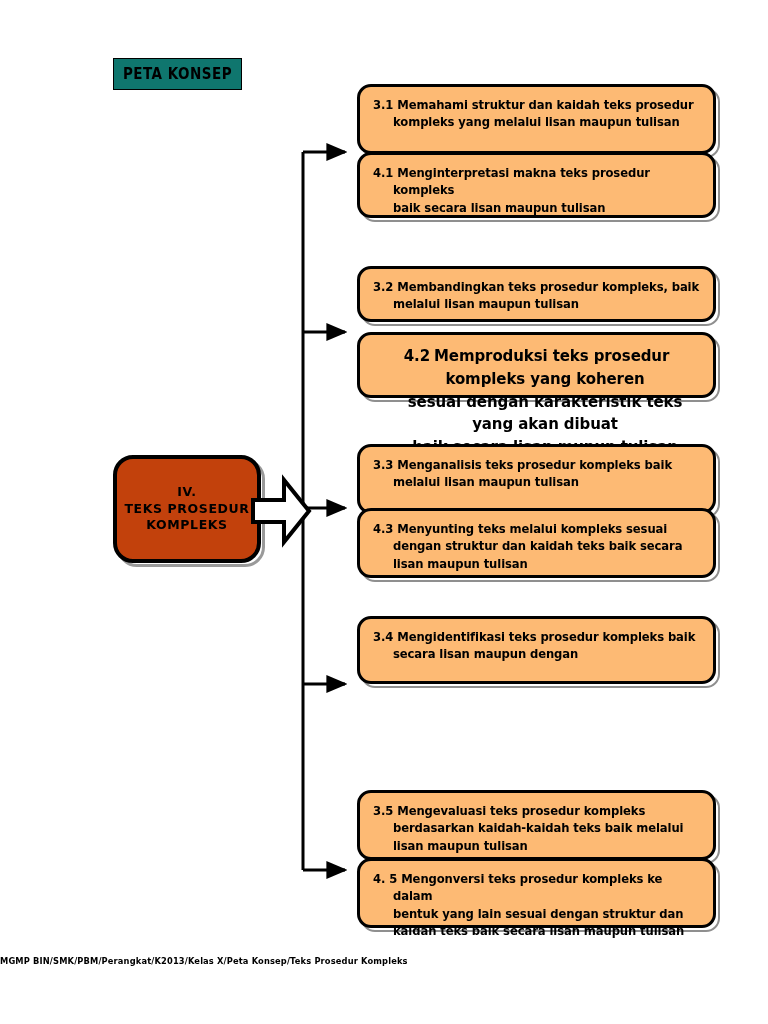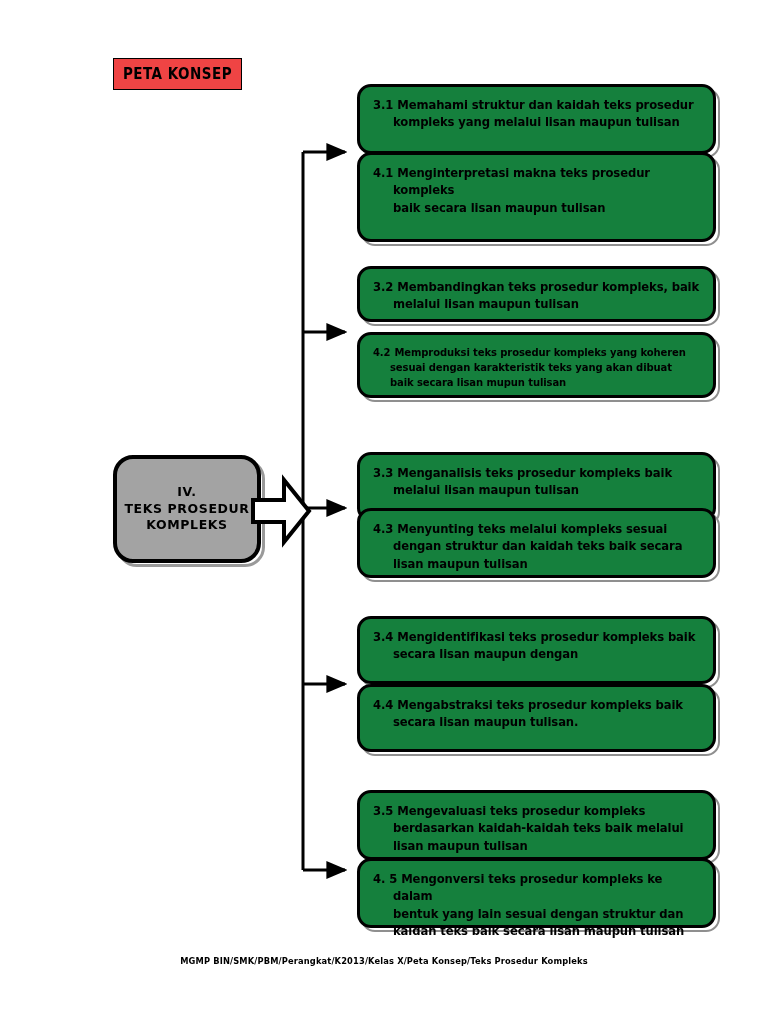--- a/index.html
+++ b/index.html
@@ -25,21 +25,21 @@
   }
 
   
   #title-box {
     position: absolute;
     left: 113px;
     top: 58px;
     width: 127px;
     height: 30px;
     border: 1px solid #000;
-    background: #ef4444;
+    background: #0f766e;
     display: flex;
     align-items: center;
     justify-content: center;
   }
   #title-box .title-text {
     font-family: "DejaVu Sans", sans-serif;
     font-weight: bold;
     font-size: 15px;
     letter-spacing: 0.5px;
     font-stretch: condensed;
@@ -67,21 +67,21 @@
   }
   #center-node .body {
     position: absolute;
     left: 0;
     top: 0;
     width: 100%;
     height: 100%;
     border: 4px solid #000;
     border-radius: 20px;
     box-sizing: border-box;
-    background: #a3a3a3;
+    background: #c2410c;
     display: flex;
     flex-direction: column;
     align-items: center;
     justify-content: center;
     text-align: center;
     line-height: 1.32;
   }
   #center-node .body span {
     display: block;
     font-family: "DejaVu Sans", sans-serif;
@@ -129,53 +129,54 @@
   }
   .box .body {
     position: absolute;
     left: 0;
     top: 0;
     width: 100%;
     height: 100%;
     border: 3px solid #000;
     border-radius: 14px;
     box-sizing: border-box;
-    background: #15803d;
+    background: #fdba74;
     padding: 10px 13px 8px 13px;
   }
   .box .body p {
     margin: 0;
     font-family: "DejaVu Sans", sans-serif;
     font-weight: bold;
     font-size: 11.6px;
     line-height: 1.50;
     letter-spacing: -0.1px;
     text-indent: 0;
     padding-left: 20px;
   }
   .box .body p .lead {
     margin-left: -20px;
     padding-right: 4px;
   }
   .box.small .body p {
-    font-size: 10px;
+    font-size: 15px;
     line-height: 1.52;
     padding-left: 17px;
+    text-align: center;
   }
   .box.small .body p .lead {
     margin-left: -17px;
   }
 
   
   #footer {
     position: absolute;
     left: 0;
     top: 950px;
     width: 768px;
-    text-align: center;
+    text-align: left;
   }
   #footer span {
     font-family: "DejaVu Sans", sans-serif;
     font-weight: bold;
     font-size: 8.3px;
     letter-spacing: 0.15px;
   }
 </style>
 </head>
 <body>
@@ -215,68 +216,62 @@
     <path d="M3,28 L34,28 L34,8 L59,39 L34,70 L34,50 L3,50 Z" fill="#ffffff" stroke="#000000" stroke-width="4" stroke-linejoin="miter"></path>
   </svg>
 
   <div class="box" style="top:84px; height:70px;">
     <div class="shadow"></div>
     <div class="body">
       <p><span class="lead">3.1</span><span>Memahami struktur  dan kaidah teks prosedur</span><br><span>kompleks yang melalui lisan maupun tulisan</span></p>
     </div>
   </div>
 
-  <div class="box" style="top:152px; height:90px;">
+  <div class="box" style="top:152px; height:66px;">
     <div class="shadow"></div>
     <div class="body">
       <p><span class="lead">4.1</span><span>Menginterpretasi makna teks prosedur kompleks</span><br><span>baik secara lisan maupun tulisan</span></p>
     </div>
   </div>
 
   <div class="box" style="top:266px; height:56px;">
     <div class="shadow"></div>
     <div class="body">
       <p><span class="lead">3.2</span><span>Membandingkan teks prosedur kompleks, baik</span><br><span>melalui lisan maupun tulisan</span></p>
     </div>
   </div>
 
   <div class="box small" style="top:332px; height:66px;">
     <div class="shadow"></div>
     <div class="body">
       <p><span class="lead">4.2</span><span>Memproduksi teks prosedur kompleks yang koheren</span><br><span>sesuai dengan karakteristik teks yang akan dibuat</span><br><span>baik secara lisan mupun  tulisan</span></p>
     </div>
   </div>
 
-  <div class="box" style="top:444px; height:70px;margin-top:8px;">
+  <div class="box" style="top:444px; height:70px;">
     <div class="shadow"></div>
     <div class="body">
       <p><span class="lead">3.3</span><span>Menganalisis teks  prosedur kompleks baik</span><br><span>melalui lisan maupun tulisan</span></p>
     </div>
   </div>
 
   <div class="box" style="top:508px; height:70px;">
     <div class="shadow"></div>
     <div class="body">
       <p><span class="lead">4.3</span><span>Menyunting teks melalui kompleks sesuai</span><br><span>dengan struktur dan kaidah teks baik secara</span><br><span>lisan maupun tulisan</span></p>
     </div>
   </div>
 
   <div class="box" style="top:616px; height:68px;">
     <div class="shadow"></div>
     <div class="body">
       <p><span class="lead">3.4</span><span>Mengidentifikasi teks prosedur kompleks baik</span><br><span>secara lisan maupun dengan</span></p>
     </div>
   </div>
 
-  <div class="box" style="top:684px; height:68px;">
-    <div class="shadow"></div>
-    <div class="body">
-      <p><span class="lead">4.4</span><span>Mengabstraksi teks prosedur kompleks baik</span><br><span>secara lisan maupun tulisan.</span></p>
-    </div>
-  </div>
 
   <div class="box" style="top:790px; height:70px;">
     <div class="shadow"></div>
     <div class="body">
       <p><span class="lead">3.5</span><span>Mengevaluasi teks prosedur kompleks</span><br><span>berdasarkan kaidah-kaidah teks baik melalui</span><br><span>lisan maupun tulisan</span></p>
     </div>
   </div>
 
   <div class="box" style="top:858px; height:70px;">
     <div class="shadow"></div>

